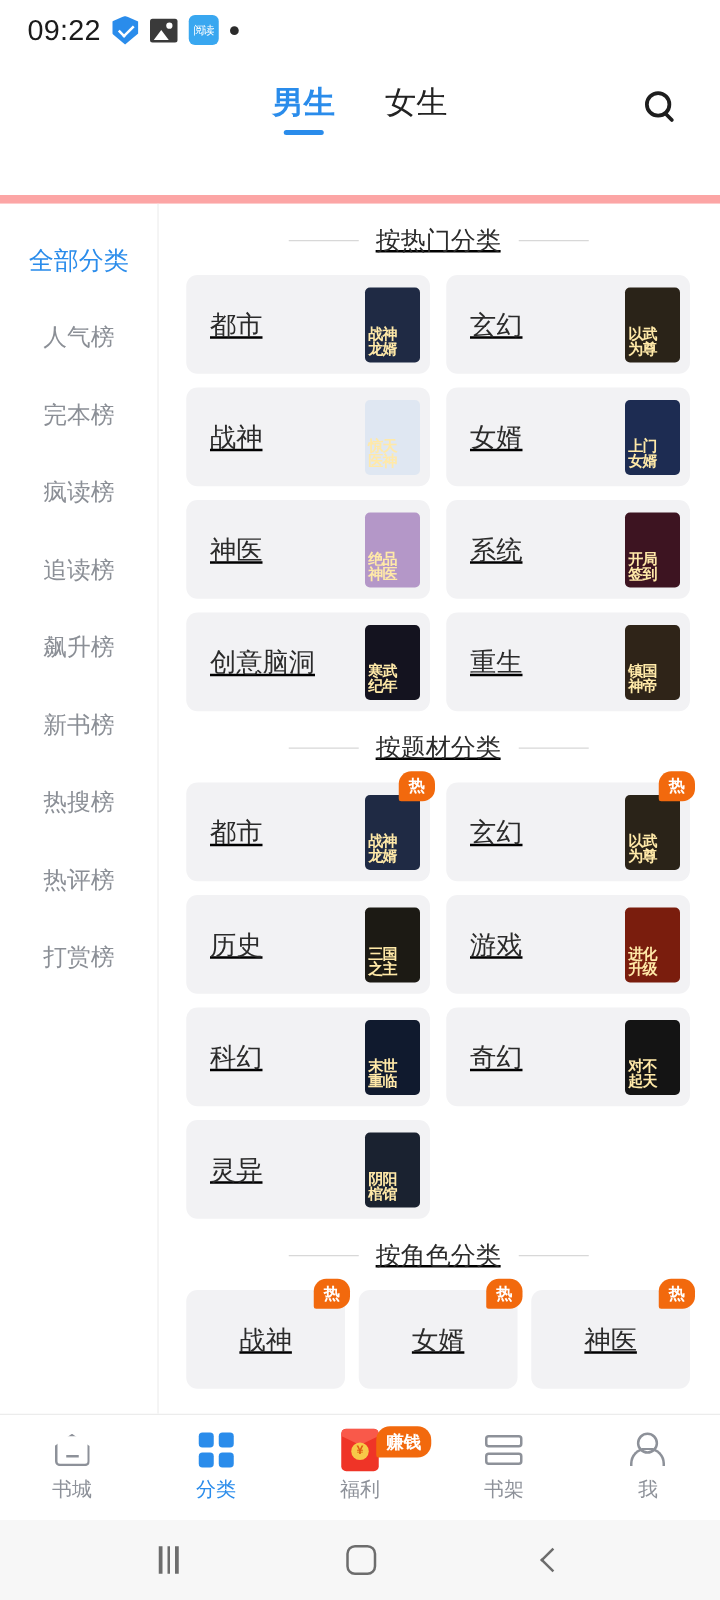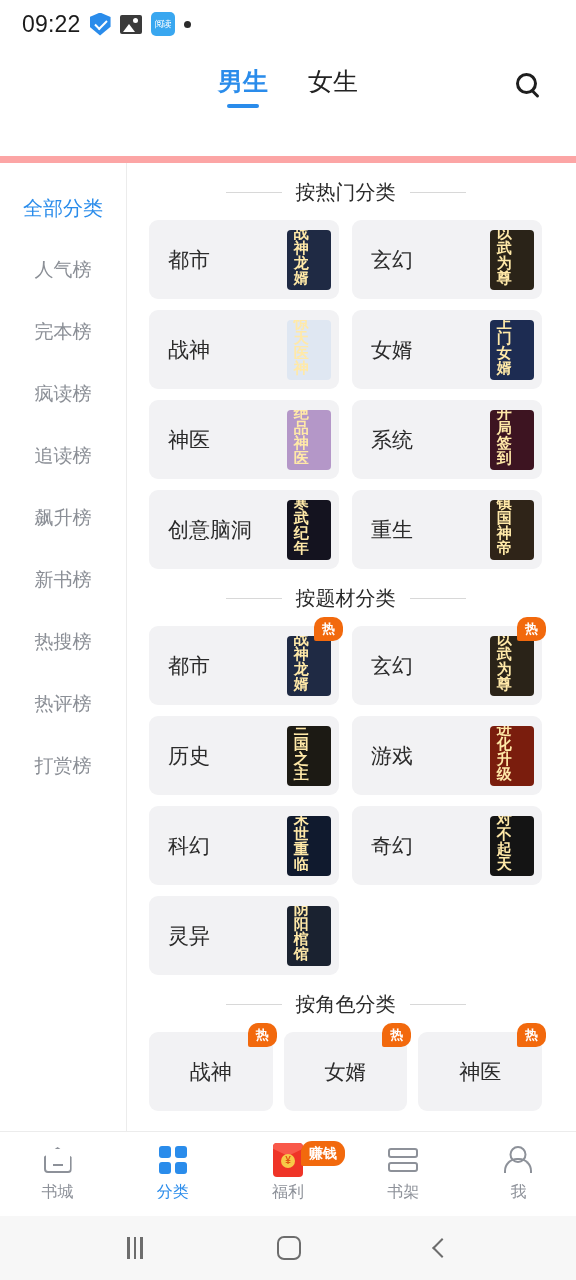--- a/index.html
+++ b/index.html
@@ -68,37 +68,37 @@
     background:#1e1e1e; transform:rotate(45deg); border-radius:2px; }
 
   
   .body { flex:1 1 auto; display:flex; min-height:0; border-top:7px solid #fca5a5;margin-top:38px; }
   .sidebar { width:127px; flex:0 0 127px; background:#fff; border-right:1px solid #ececec;
     padding-top:14px; overflow:hidden; }
   .side-item { height:62px; display:flex; align-items:center; justify-content:center;
     font-size:19px; color:#8b8f96; }
   .side-item.active { color:#2a8ceb; font-size:20px; }
 
-  .content { flex:1 1 auto; overflow:hidden; padding:0 34px 0 22px; background:#fff; }
+  .content { flex:1 1 auto; overflow:hidden; padding:0 24px 0 22px; background:#fff;text-decoration:underline; }
 
   .sec-title { display:flex; align-items:center; justify-content:center; gap:14px;
     margin:16px 0 14px 0; }
   .sec-title .ln { width:56px; height:1px; background:#d8d8d8; }
   .sec-title .tx { font-size:20px; color:#2b2b2b; }
 
   .grid2 { display:grid; grid-template-columns:1fr 1fr; gap:11px 13px; }
   .grid3 { display:grid; grid-template-columns:1fr 1fr 1fr; gap:11px 11px; }
 
   .card { position:relative; background:#f2f2f4; border-radius:9px; height:79px;
     display:flex; align-items:center; padding:0 8px 0 19px; overflow:visible; }
   .card .cname { font-size:21px; color:#2b2b2b; white-space:nowrap; }
   .card .thumb { margin-left:auto; width:44px; height:60px; border-radius:4px; overflow:hidden;
     flex:0 0 44px; background:#2b3040; position:relative; }
   .card .thumb .tl { position:absolute; left:0; right:16px; bottom:5px; text-align:center;
-    font-size:15px; color:#ffe9a8; font-weight:700; letter-spacing:-0.5px; line-height:1; }
+    font-size:12px; color:#ffe9a8; font-weight:700; letter-spacing:-0.5px; line-height:1; }
 
   .card.centered { justify-content:center; padding:0; }
   .card.centered .cname { margin:0; }
 
   .hot { position:absolute; top:-9px; right:-4px; background:#f2690d; color:#fff;
     font-size:13px; font-weight:700; line-height:1; padding:5px 8px 6px 8px;
     border-radius:10px 10px 10px 2px; z-index:3; }
 
   
   .bottomnav { height:85px; flex:0 0 85px; display:flex; background:#fff;

